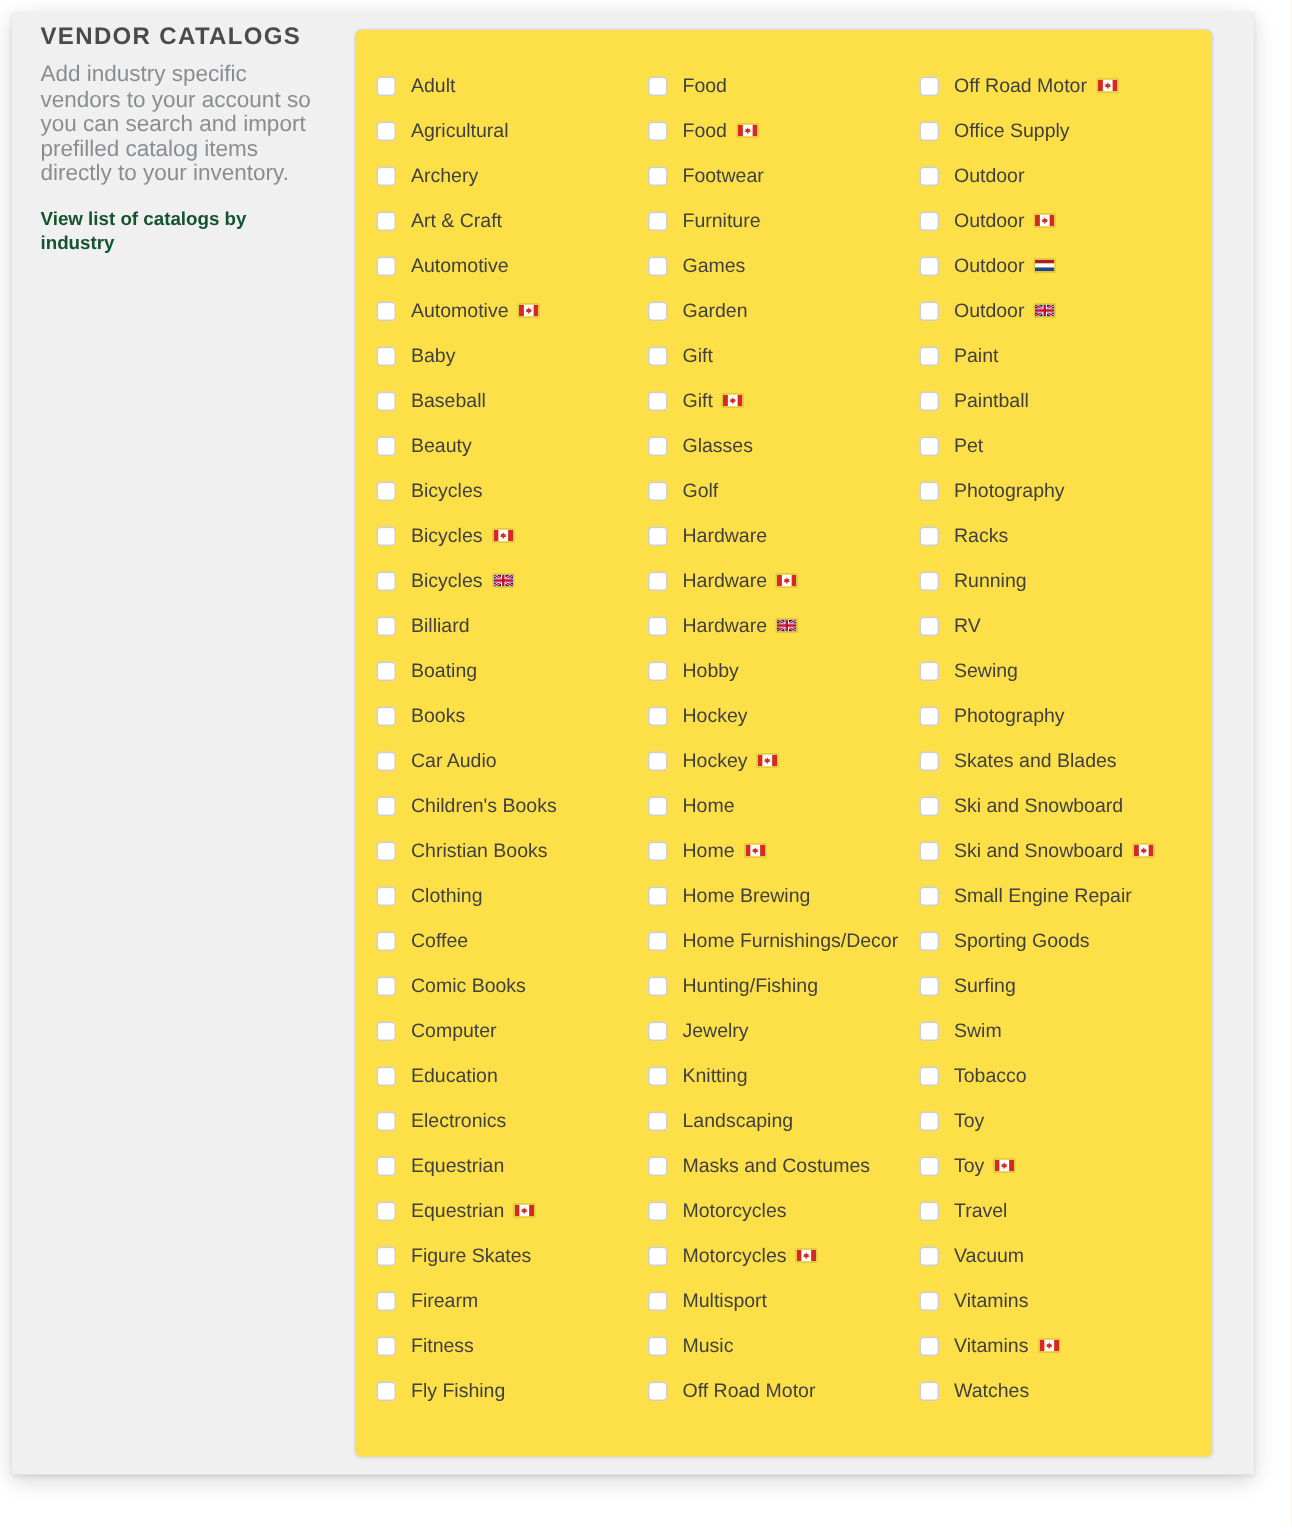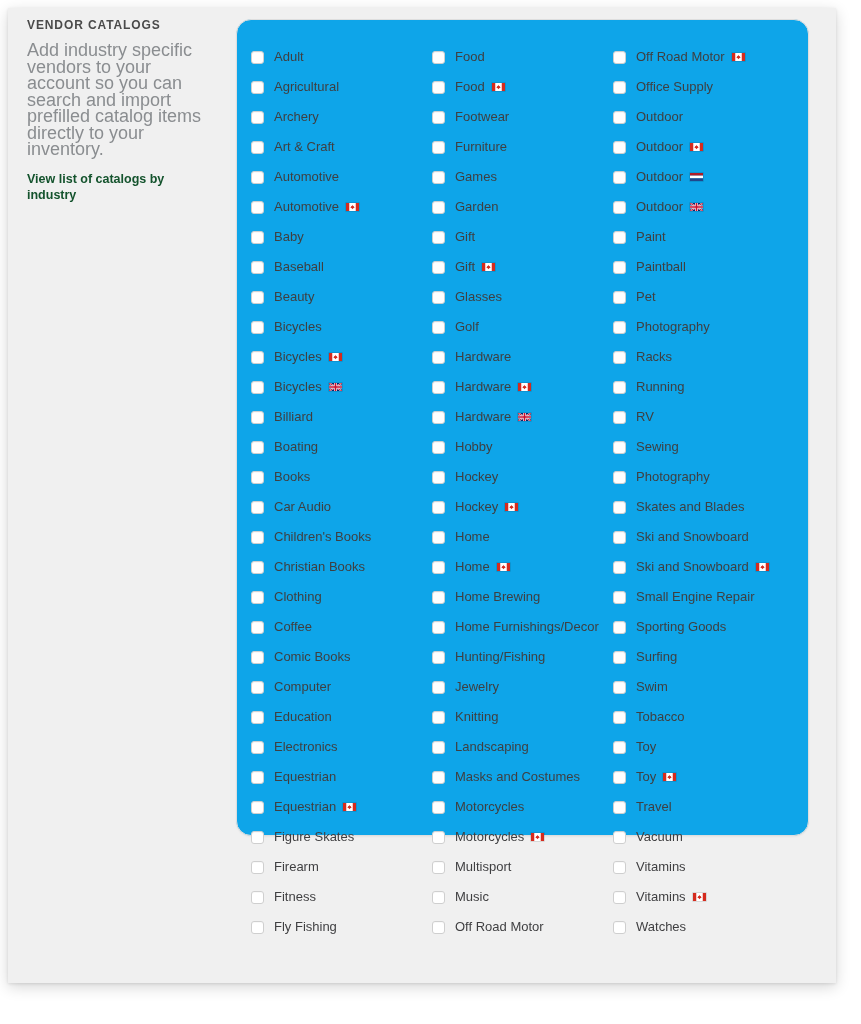--- a/index.html
+++ b/index.html
@@ -33,55 +33,55 @@
   }
 
   
   .intro {
     width: 228px;
     flex: 0 0 228px;
     padding: 9px 22px 0 19px;
   }
 
   .intro-title {
-    font-size: 12px;
+    font-size: 16px;
     font-weight: bold;
     letter-spacing: 0.9px;
     color: #4a4a4a;
     text-transform: uppercase;
     line-height: 16px;
     margin-bottom: 9px;
   }
 
   .intro-body {
-    font-size: 18px;
+    font-size: 15px;
     line-height: 16.5px;
     color: #8a8d90;
     margin-bottom: 13px;
   }
 
   .intro-link {
     display: inline-block;
     font-size: 12.5px;
     font-weight: bold;
     line-height: 16px;
     color: #14532d;
     text-decoration: none;
     cursor: pointer;
   }
 
   
   .card {
     position: relative;
     margin-top: 11px;
     width: 573px;
-    height: 817px;
-    background: #0ea5e9;
+    height: 953px;
+    background: #fde047;
     border: 1px solid #dedede;
-    border-radius: 15px;
+    border-radius: 5px;
     box-shadow: 0 1px 2px rgba(0,0,0,0.05);
     padding: 22px 14px 18px 14px;
   }
 
   .grid {
     display: flex;
     width: 100%;
     height: 100%;
   }
 

